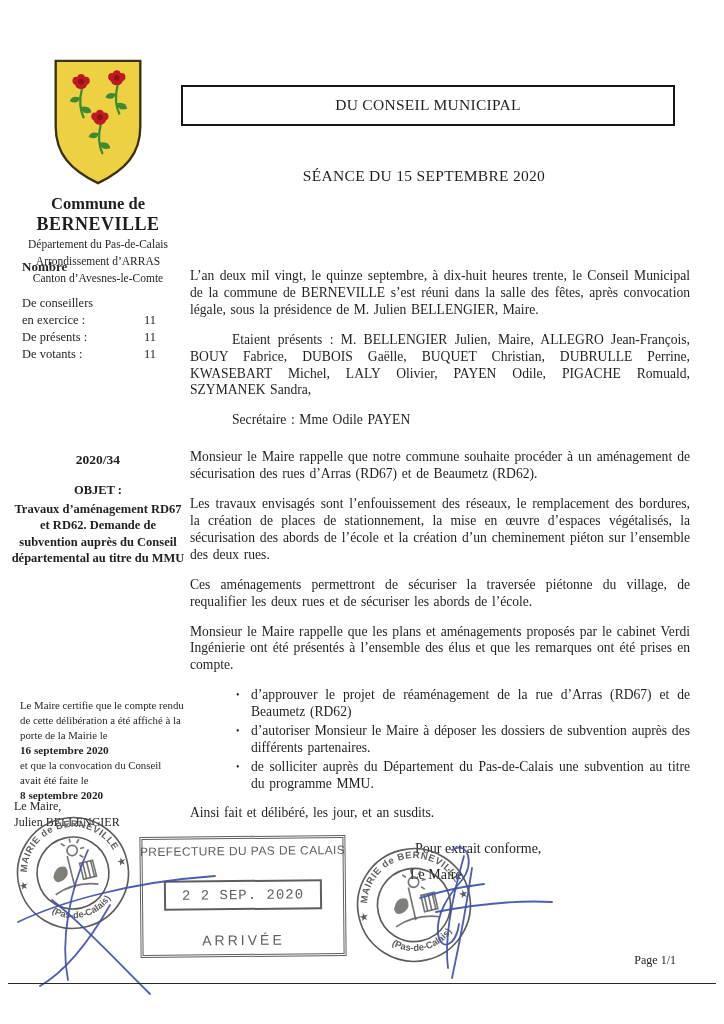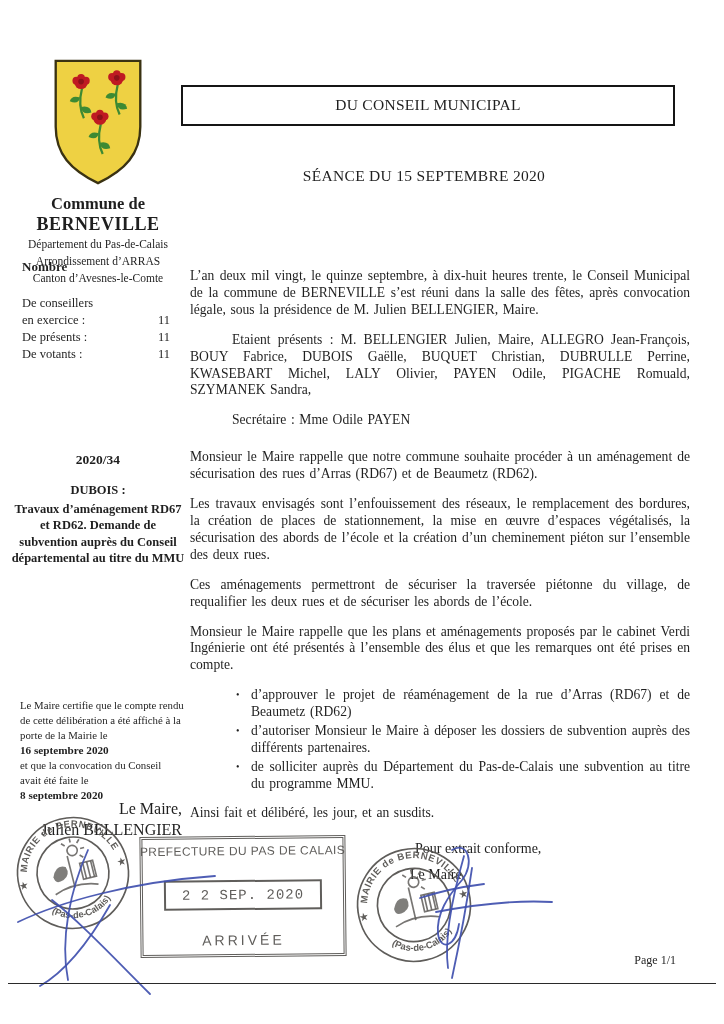--- a/index.html
+++ b/index.html
@@ -31,27 +31,27 @@
   }
   .seance{
     position:absolute;left:181px;top:167px;width:486px;
     text-align:center;font-size:15.5px;letter-spacing:.3px;
   }
   
   .nombre{position:absolute;left:22px;top:259px;width:150px;font-size:12.5px;}
   .nombre-title{font-weight:bold;font-size:13px;margin-bottom:20px;}
   .count-row{display:flex;line-height:1.35;}
   .count-row .lbl{width:100px;}
-  .count-row .val{width:40px;text-align:right;padding-left:8px;}
+  .count-row .val{width:40px;text-align:center;padding-left:8px;}
   .reference{position:absolute;left:14px;top:452px;width:168px;text-align:center;font-weight:bold;font-size:13.5px;}
   .objet{position:absolute;left:10px;top:482px;width:176px;text-align:center;font-weight:bold;font-size:12.5px;line-height:1.32;}
   .objet-title{margin-bottom:2px;}
   .certify{position:absolute;left:20px;top:698px;width:164px;text-align:left;font-size:10.8px;line-height:1.38;}
   .certify b{font-size:11.2px;}
-  .signoff{position:absolute;left:14px;top:799px;width:168px;text-align:right;font-size:16px;line-height:1.3;}
+  .signoff{position:absolute;left:14px;top:799px;width:168px;text-align:left;font-size:12px;line-height:1.3;}
   
   .main{
     position:absolute;left:190px;top:268px;width:500px;
     font-size:13.6px;line-height:16.9px;text-align:justify;word-spacing:1.2px;
   }
   .main p{margin:0 0 13px 0;}
   .indent{text-indent:42px;}
   ul.decisions{list-style:none;margin:0 0 12px 0;padding:0 0 0 46px;}
   ul.decisions li{position:relative;padding-left:15px;margin-bottom:2px;}
   ul.decisions li::before{content:"•";position:absolute;left:0;top:0;font-size:10px;}
@@ -144,21 +144,21 @@
     </div>
     <div class="count-row">
       <span class="lbl">De votants  :</span>
       <span class="val">11</span>
     </div>
   </div>
 
   <div class="reference">2020/34</div>
 
   <div class="objet">
-    <div class="objet-title">DUBOIS :</div>
+    <div class="objet-title">OBJET :</div>
     <div>Travaux d’aménagement RD67 et RD62. Demande de subvention auprès du Conseil départemental au titre du MMU</div>
   </div>
 
   <div class="certify">
     <span>Le Maire certifie que le compte rendu de cette délibération a été affiché à la porte de la Mairie le</span><br>
     <b>16 septembre 2020</b><br>
     <span>et que la convocation du Conseil avait été faite le</span><br>
     <b>8 septembre 2020</b>
   </div>
 

